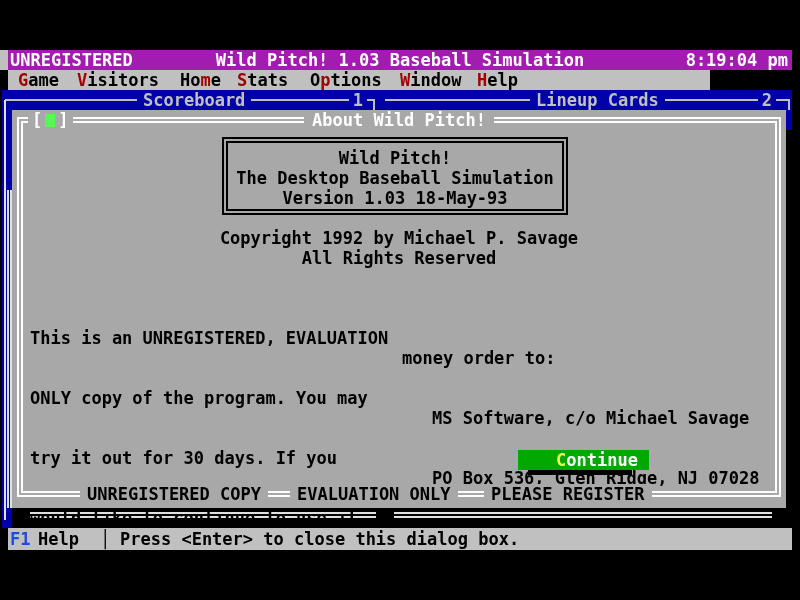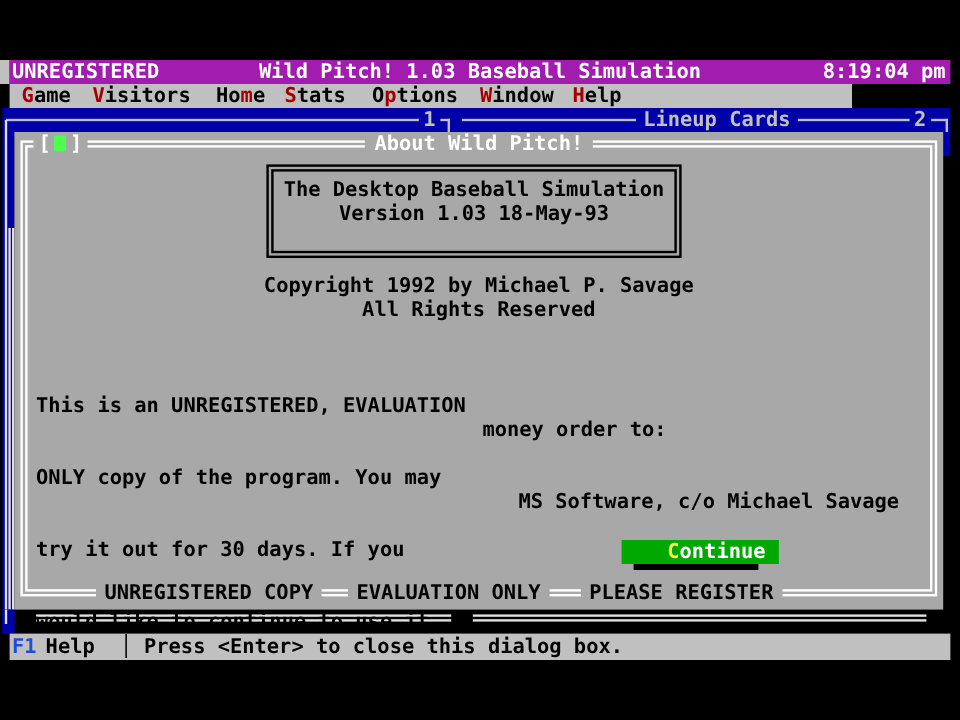--- a/index.html
+++ b/index.html
@@ -88,20 +88,21 @@
   <span class="menu-item" style="left:172px"><span>Ho</span><span class="hot">m</span><span>e</span></span>
   <span class="menu-item" style="left:229px"><span></span><span class="hot">S</span><span>tats</span></span>
   <span class="menu-item" style="left:302px"><span>O</span><span class="hot">p</span><span>tions</span></span>
   <span class="menu-item" style="left:392px"><span></span><span class="hot">W</span><span>indow</span></span>
   <span class="menu-item" style="left:469px"><span></span><span class="hot">H</span><span>elp</span></span>
 </div>
 
 <div class="abs desktop-row">
   <div class="win-top" style="left:3px;width:370px;">
     <div class="win-hline"></div>
+    <span class="win-title" style="left:132px">Scoreboard</span>
     <span class="win-num" style="right:8px">1</span>
     <div class="win-corner"></div>
   </div>
   <div class="win-top" style="left:383px;width:405px;text-align:right;">
     <div class="win-hline"></div>
     <span class="win-title" style="left:145px">Lineup Cards</span>
     <span class="win-num" style="right:14px">2</span>
     <div class="win-corner"></div>
   </div>
 </div>
@@ -118,20 +119,21 @@
 <div class="abs dline sb-frag2"></div>
 <div class="abs sb-corner-blue"></div>
 <div class="abs sb-corner-line"></div>
 
 <div class="abs dialog">
   <div class="dframe"></div>
   <span class="dclose">[<span class="sq"></span>]</span>
   <span class="dtitle">About Wild Pitch!</span>
 
   <div class="verbox">
+    <div>Wild Pitch!</div>
     <div>The Desktop Baseball Simulation</div>
     <div>Version 1.03 18-May-93</div>
   </div>
 
   <div class="copyright">
     <div>Copyright 1992 by Michael P. Savage</div>
     <div>All Rights Reserved</div>
   </div>
 
   <div class="leftcol">
@@ -145,20 +147,21 @@
     
     
   </div>
 
   <div class="rightcol">
     <div>money order to:</div>
   </div>
 
   <div class="address">
     <div>MS Software, c/o Michael Savage</div>
+    <div>PO Box 536, Glen Ridge, NJ 07028</div>
   </div>
 
   <div class="btn-shadow"></div>
   <div class="btn"><span class="hotc">C</span><span>ontinue</span></div>
 
   <span class="footer-text ft1">UNREGISTERED COPY</span>
   <span class="footer-text ft2">EVALUATION ONLY</span>
   <span class="footer-text ft3">PLEASE REGISTER</span>
 </div>
 

